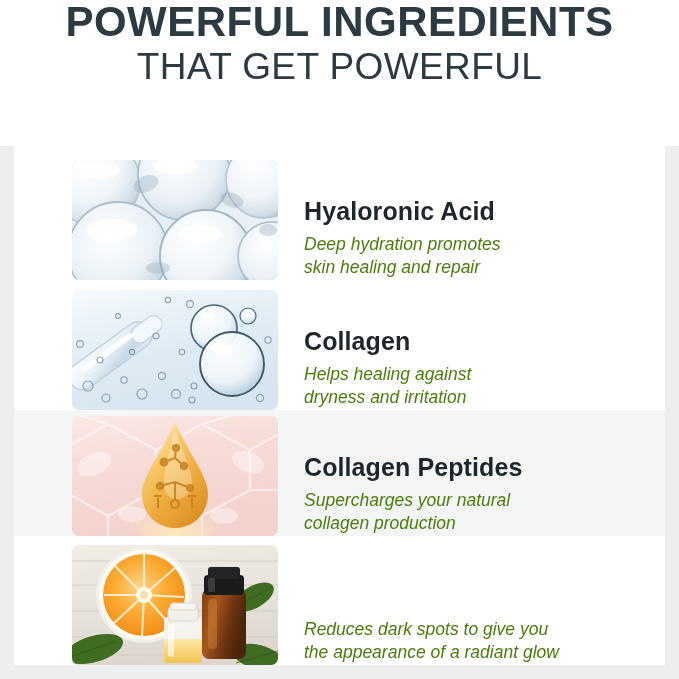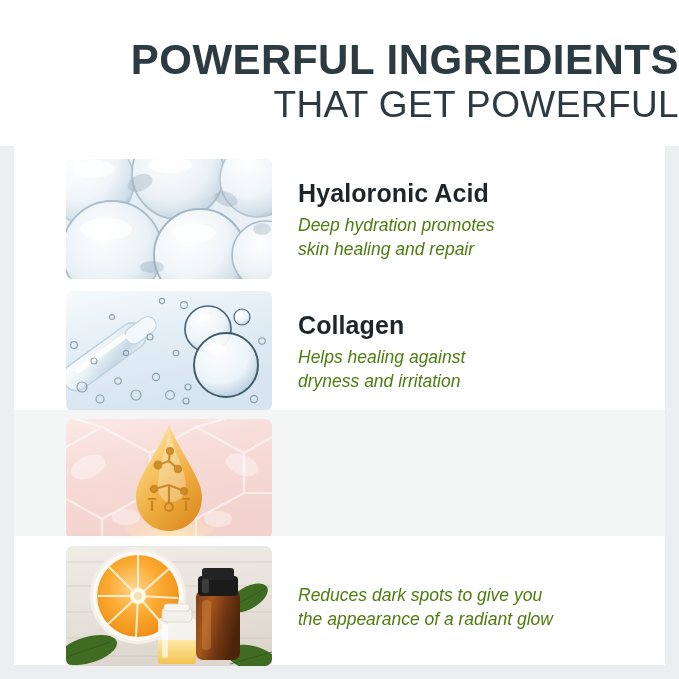--- a/index.html
+++ b/index.html
@@ -17,22 +17,21 @@
   .page {
     position: relative;
     width: 679px;
     height: 679px;
     background: #ffffff;
     box-sizing: border-box;
   }
 
   
   .header {
-    padding-top: 38px;
-    text-align: right;
+    text-align: center;
   }
   .title-main {
     font-size: 42px;
     font-weight: 700;
     letter-spacing: 0.5px;
     color: #2c3a41;
     line-height: 1.04;
     margin: 0;
     white-space: nowrap;
   }
@@ -53,22 +52,23 @@
     left: 0;
     width: 679px;
     height: 533px;
     background: #eceeef;
   }
   .row {
     position: absolute;
     left: 14px;
     width: 651px;
     display: flex;
-    align-items: center;
+    align-items: flex-end;
     box-sizing: border-box;
+    padding-left: 6px;
   }
   .row.alt { background: #ffffff; }
   .row.plain { background: #f4f6f6; }
 
   .row-0 { top: 0px;   height: 134px; }
   .row-1 { top: 134px; height: 130px; }
   .row-2 { top: 264px; height: 126px; }
   .row-3 { top: 390px; height: 129px; }
 
   .thumb {
@@ -282,20 +282,25 @@
             <path d="M88 70 L103 66 L118 72"></path>
             <circle cx="88" cy="70" r="3.2" fill="#c9861f"></circle>
             <circle cx="118" cy="72" r="3" fill="#c9861f"></circle>
             <path d="M103 66 L103 84"></path>
             <path d="M86 92 L86 82 M82 80 L90 80"></path>
             <path d="M120 92 L120 82 M116 80 L124 80"></path>
             <circle cx="103" cy="88" r="4" fill="none"></circle>
           </g>
         </svg>
       </div>
+      <div class="copy">
+        <p class="ing-name">Collagen Peptides</p>
+        <p class="ing-desc">Supercharges your natural
+collagen production</p>
+      </div>
     </div>
 
     <div class="row row-3 alt">
       <div class="thumb">
         <svg viewBox="0 0 206 120" preserveAspectRatio="none" aria-hidden="true">
           <defs>
             <linearGradient id="bgWood" x1="0" y1="0" x2="0.2" y2="1">
               <stop offset="0%" stop-color="#f0ece6"></stop>
               <stop offset="60%" stop-color="#e6e1da"></stop>
               <stop offset="100%" stop-color="#dcd6ce"></stop>

